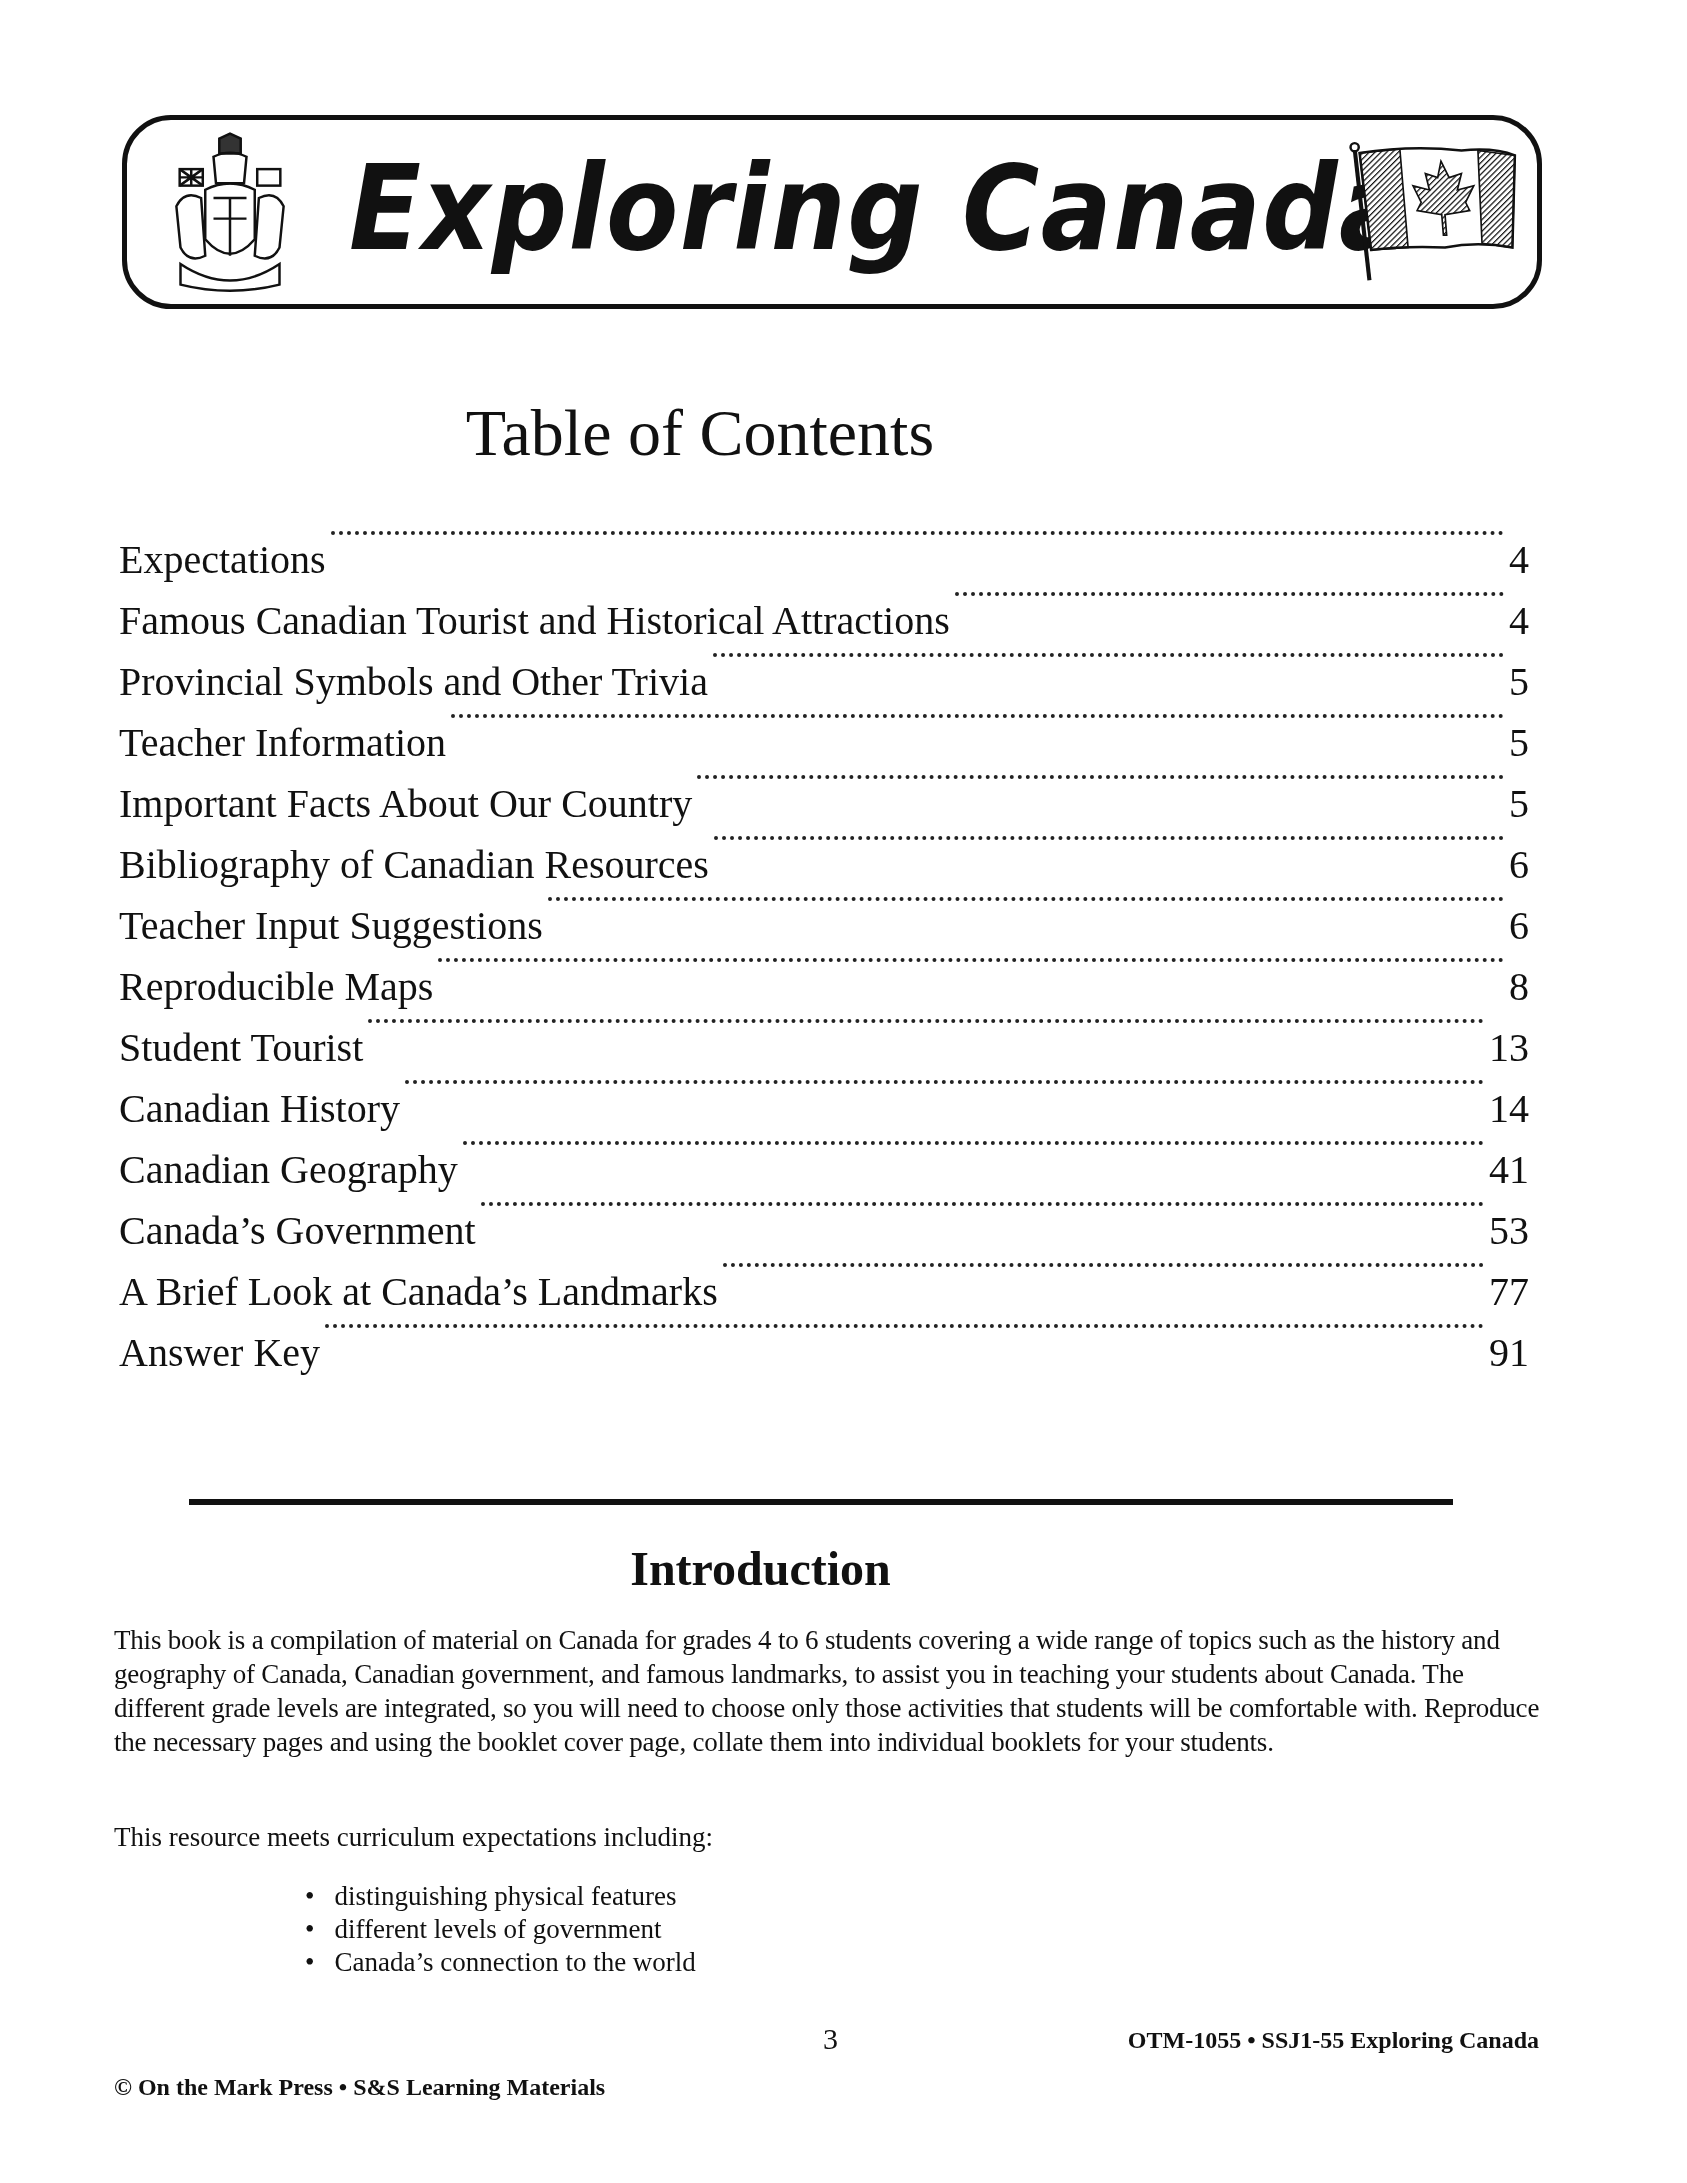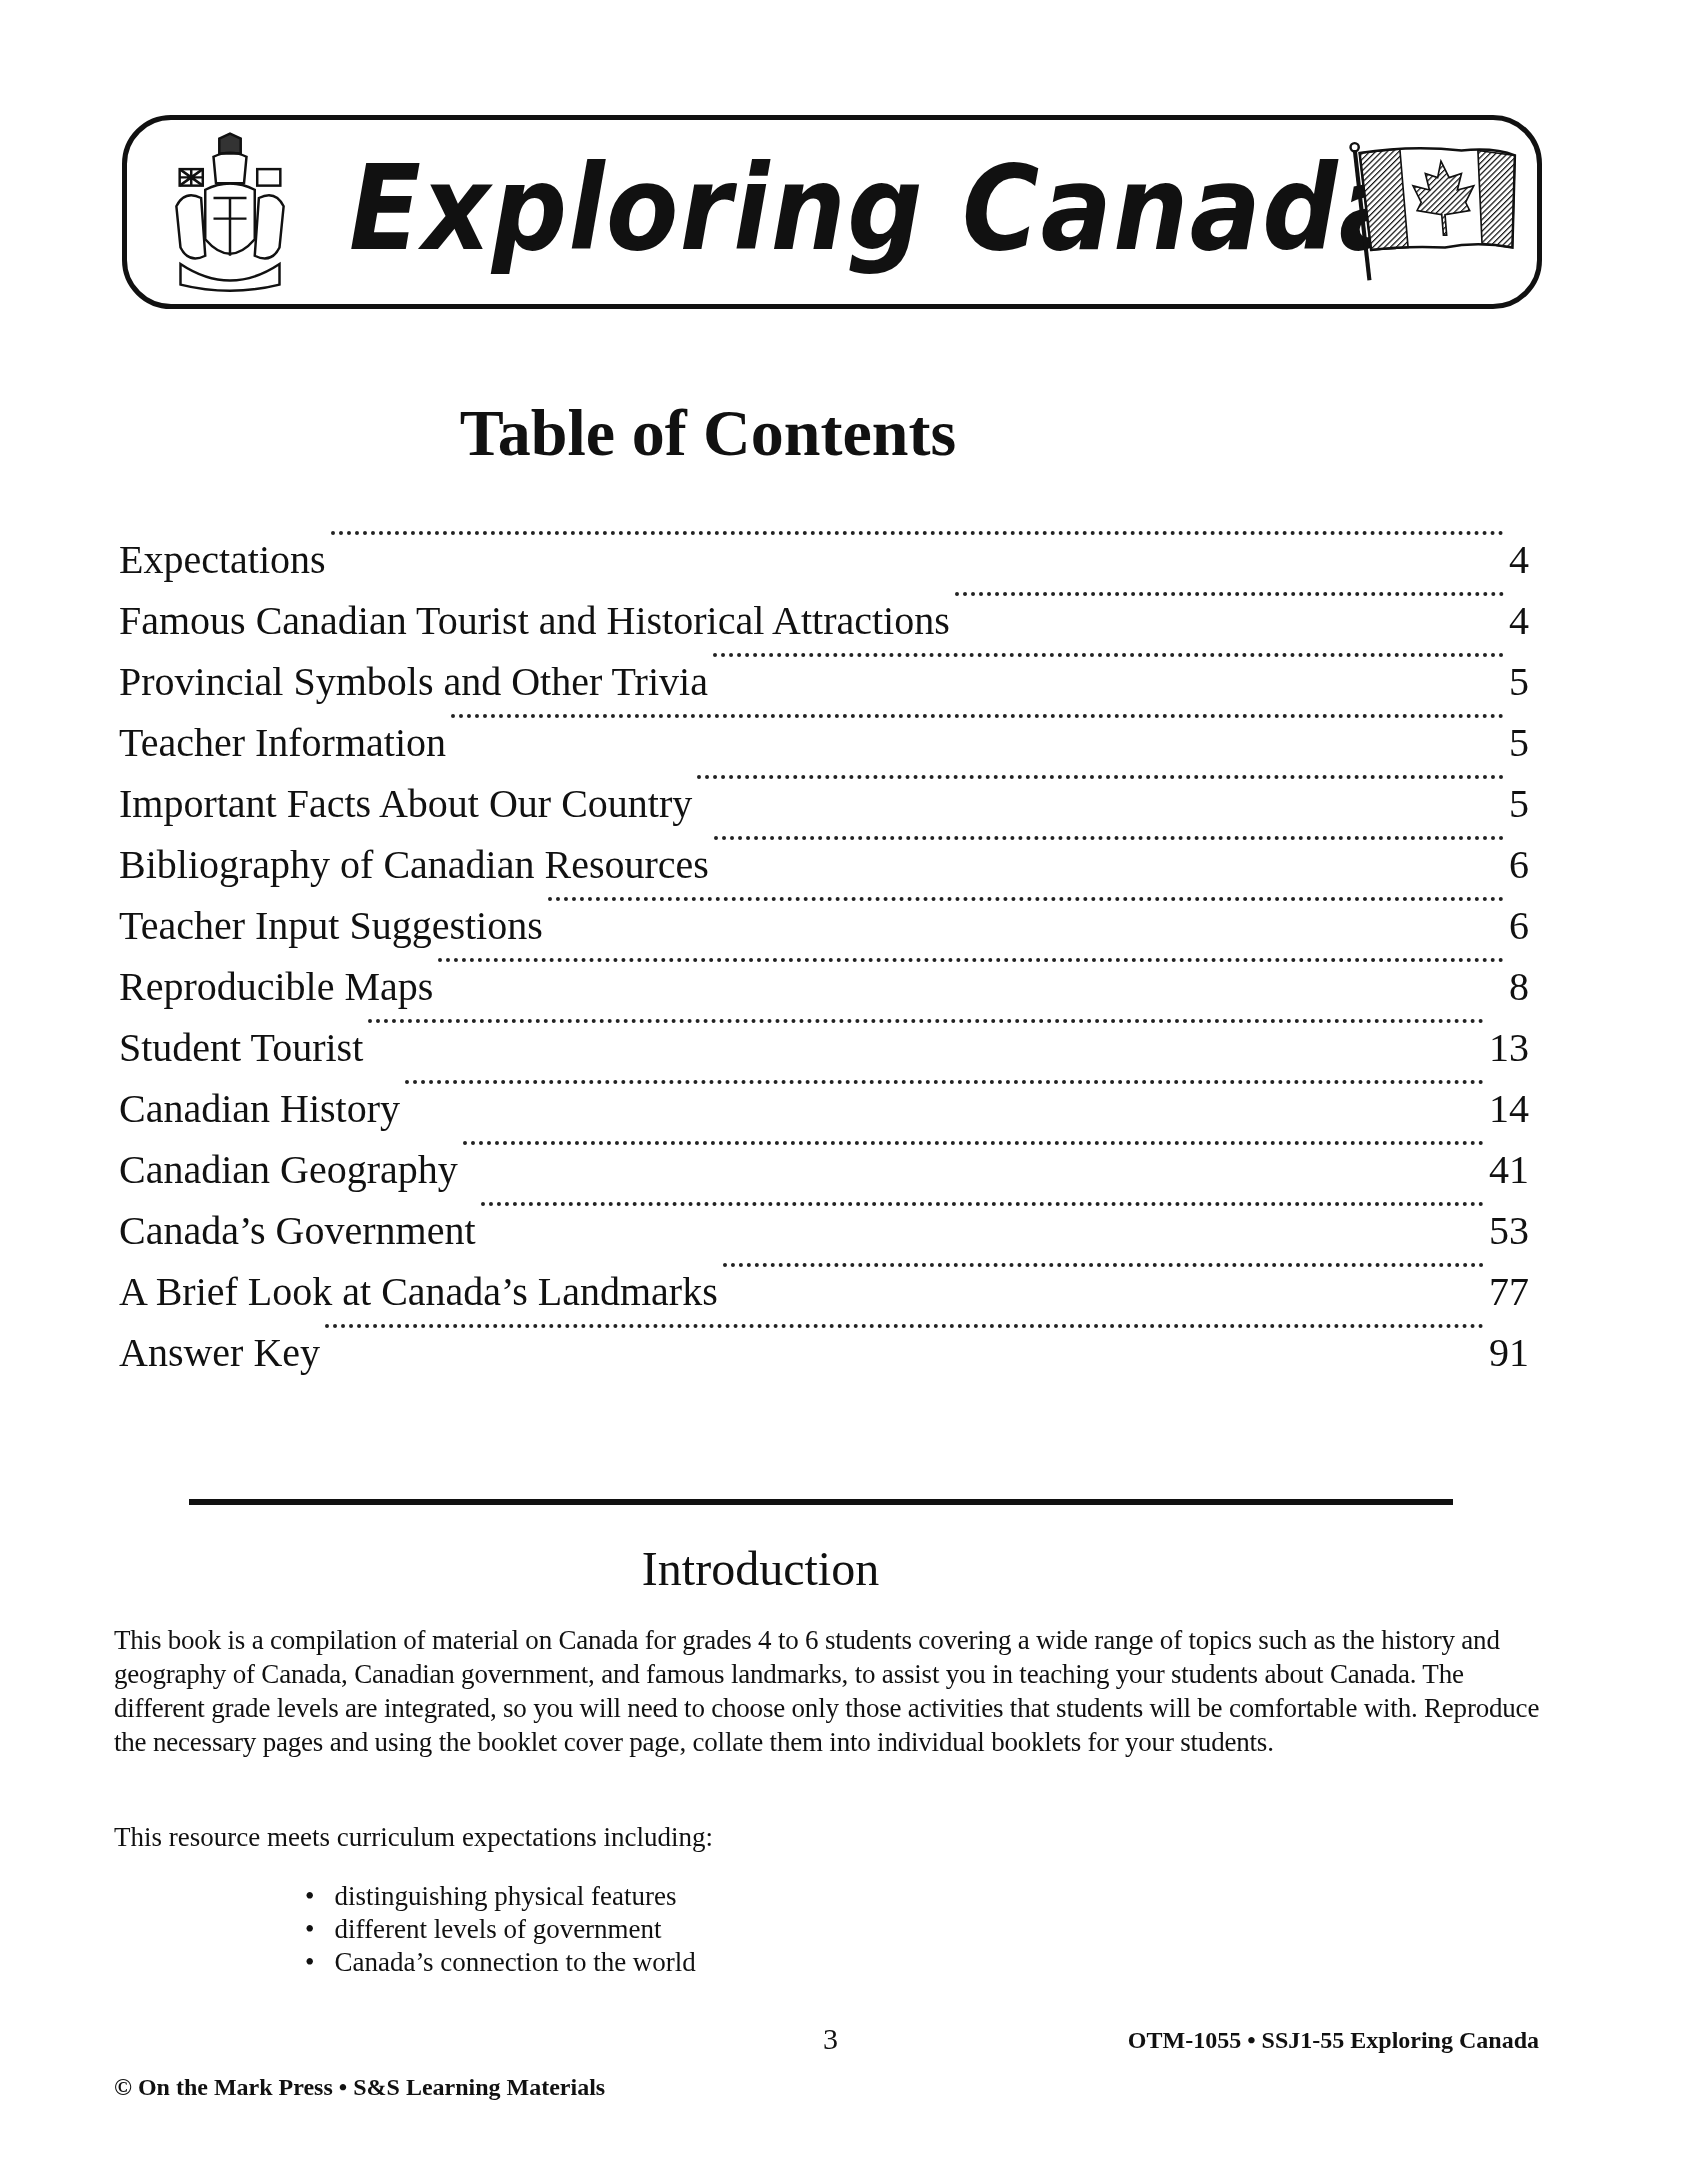--- a/index.html
+++ b/index.html
@@ -13,38 +13,38 @@
   }
   .emblem { position: absolute; left: 41px; top: 11.5px; width: 124px; height: 165px; }
   .flag { position: absolute; left: 1203px; top: 11.5px; width: 189px; height: 157px; }
   .banner-title {
     position: absolute; left: 222px; top: 15px; width: 956px;
     font-family: "DejaVu Sans", sans-serif; font-style: italic; font-weight: bold;
     font-size: 117px; letter-spacing: 1.6px; line-height: 148px; transform: scaleX(0.9);
     transform-origin: left center; white-space: nowrap;
   }
   .toc-title {
-    position: absolute; left: 8px; top: 395px; width: 1400px; text-align: center;
-    font-weight: bold; font-size: 66px;
+    position: absolute; left: 0; top: 395px; width: 1400px; text-align: center;
+    font-weight: normal; font-size: 66px;
   }
   .toc { position: absolute; left: 119px; top: 536px; width: 1410px; }
   .toc-row {
     display: flex; align-items: flex-start; height: 61px; font-size: 40px;
   }
   .toc-label { white-space: nowrap; }
   .toc-dots {
     flex: 1; margin: 0 5px; border-bottom: 4.1px dotted #222; transform: translateY(-5px);
   }
   .toc-page { white-space: nowrap; }
   .rule {
     position: absolute; left: 189px; top: 1499px; width: 1264px; height: 5.8px; background: #111;
   }
   .intro-title {
     position: absolute; left: 0; top: 1541px; width: 1521px; text-align: center;
-    font-weight: normal; font-size: 48px;
+    font-weight: bold; font-size: 48px;
   }
   .intro-body {
     position: absolute; left: 114px; top: 1623px; width: 1434px;
     font-size: 27px; line-height: 34px; letter-spacing: -0.2px;
   }
   .intro-lead { position: absolute; left: 114px; top: 1822px; font-size: 27px; }
   .bullets { position: absolute; left: 305px; top: 1880px; font-size: 27px; line-height: 33px; }
   .bullet { display: flex; gap: 20px; }
   .footer { position: absolute; top: 2027px; left: 114px; width: 1425px; font-size: 24px; }
   .footer-left { position: absolute; left: 0; font-weight: bold; margin-top: 47px; }

